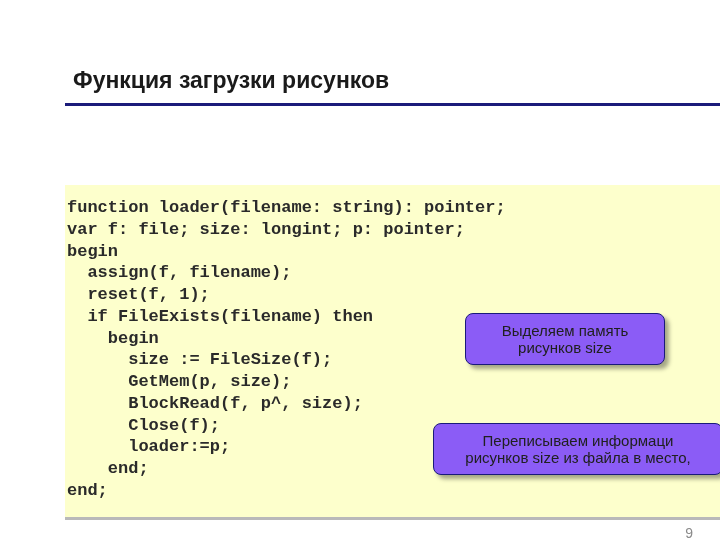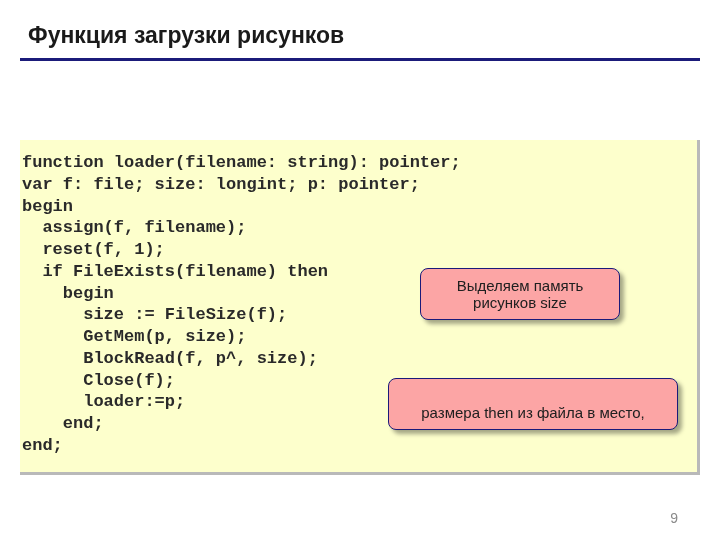--- a/index.html
+++ b/index.html
@@ -1,15 +1,15 @@
 <!DOCTYPE html>
 <html><head>
 <meta charset="utf-8">
 <style>
-  * { box-sizing: border-box; margin: 0; padding: 0; }
+  * { box-sizing: border-box; margin: 15px; padding: 0; }
   body {
     width: 720px;
     height: 540px;
     background: #ffffff;
     font-family: Arial, Helvetica, sans-serif;
     position: relative;
     overflow: hidden;
   }
   .title {
     position: absolute;
@@ -39,21 +39,21 @@
     padding: 12px 2px;
     font-family: "Courier New", Courier, monospace;
     font-size: 17px;
     font-weight: bold;
     color: #2a2a2a;
     line-height: 1.28;
     white-space: pre;
   }
   .callout {
     position: absolute;
-    background: #fca5a5;
+    background: #8b5cf6;
     border: 1px solid #1a1a7a;
     border-radius: 8px;
     box-shadow: 4px 4px 4px rgba(0,0,0,0.35);
     font-family: Arial, Helvetica, sans-serif;
     font-size: 15px;
     color: #202020;
     text-align: center;
     padding: 8px 14px;
   }
   .callout1 {
@@ -94,17 +94,17 @@
       loader:=p;
     end;
 end;</div>
 
 <div class="callout callout1">
   <span>Выделяем память</span><br>
   <span>рисунков size</span>
 </div>
 
 <div class="callout callout2">
-  <br>
-  <span>размера then из файла в место,</span><br>
+  <span>Переписываем информаци</span><br>
+  <span>рисунков size из файла в место,</span><br>
 </div>
 
 <div class="page-num">9</div>
 
 </body></html>

